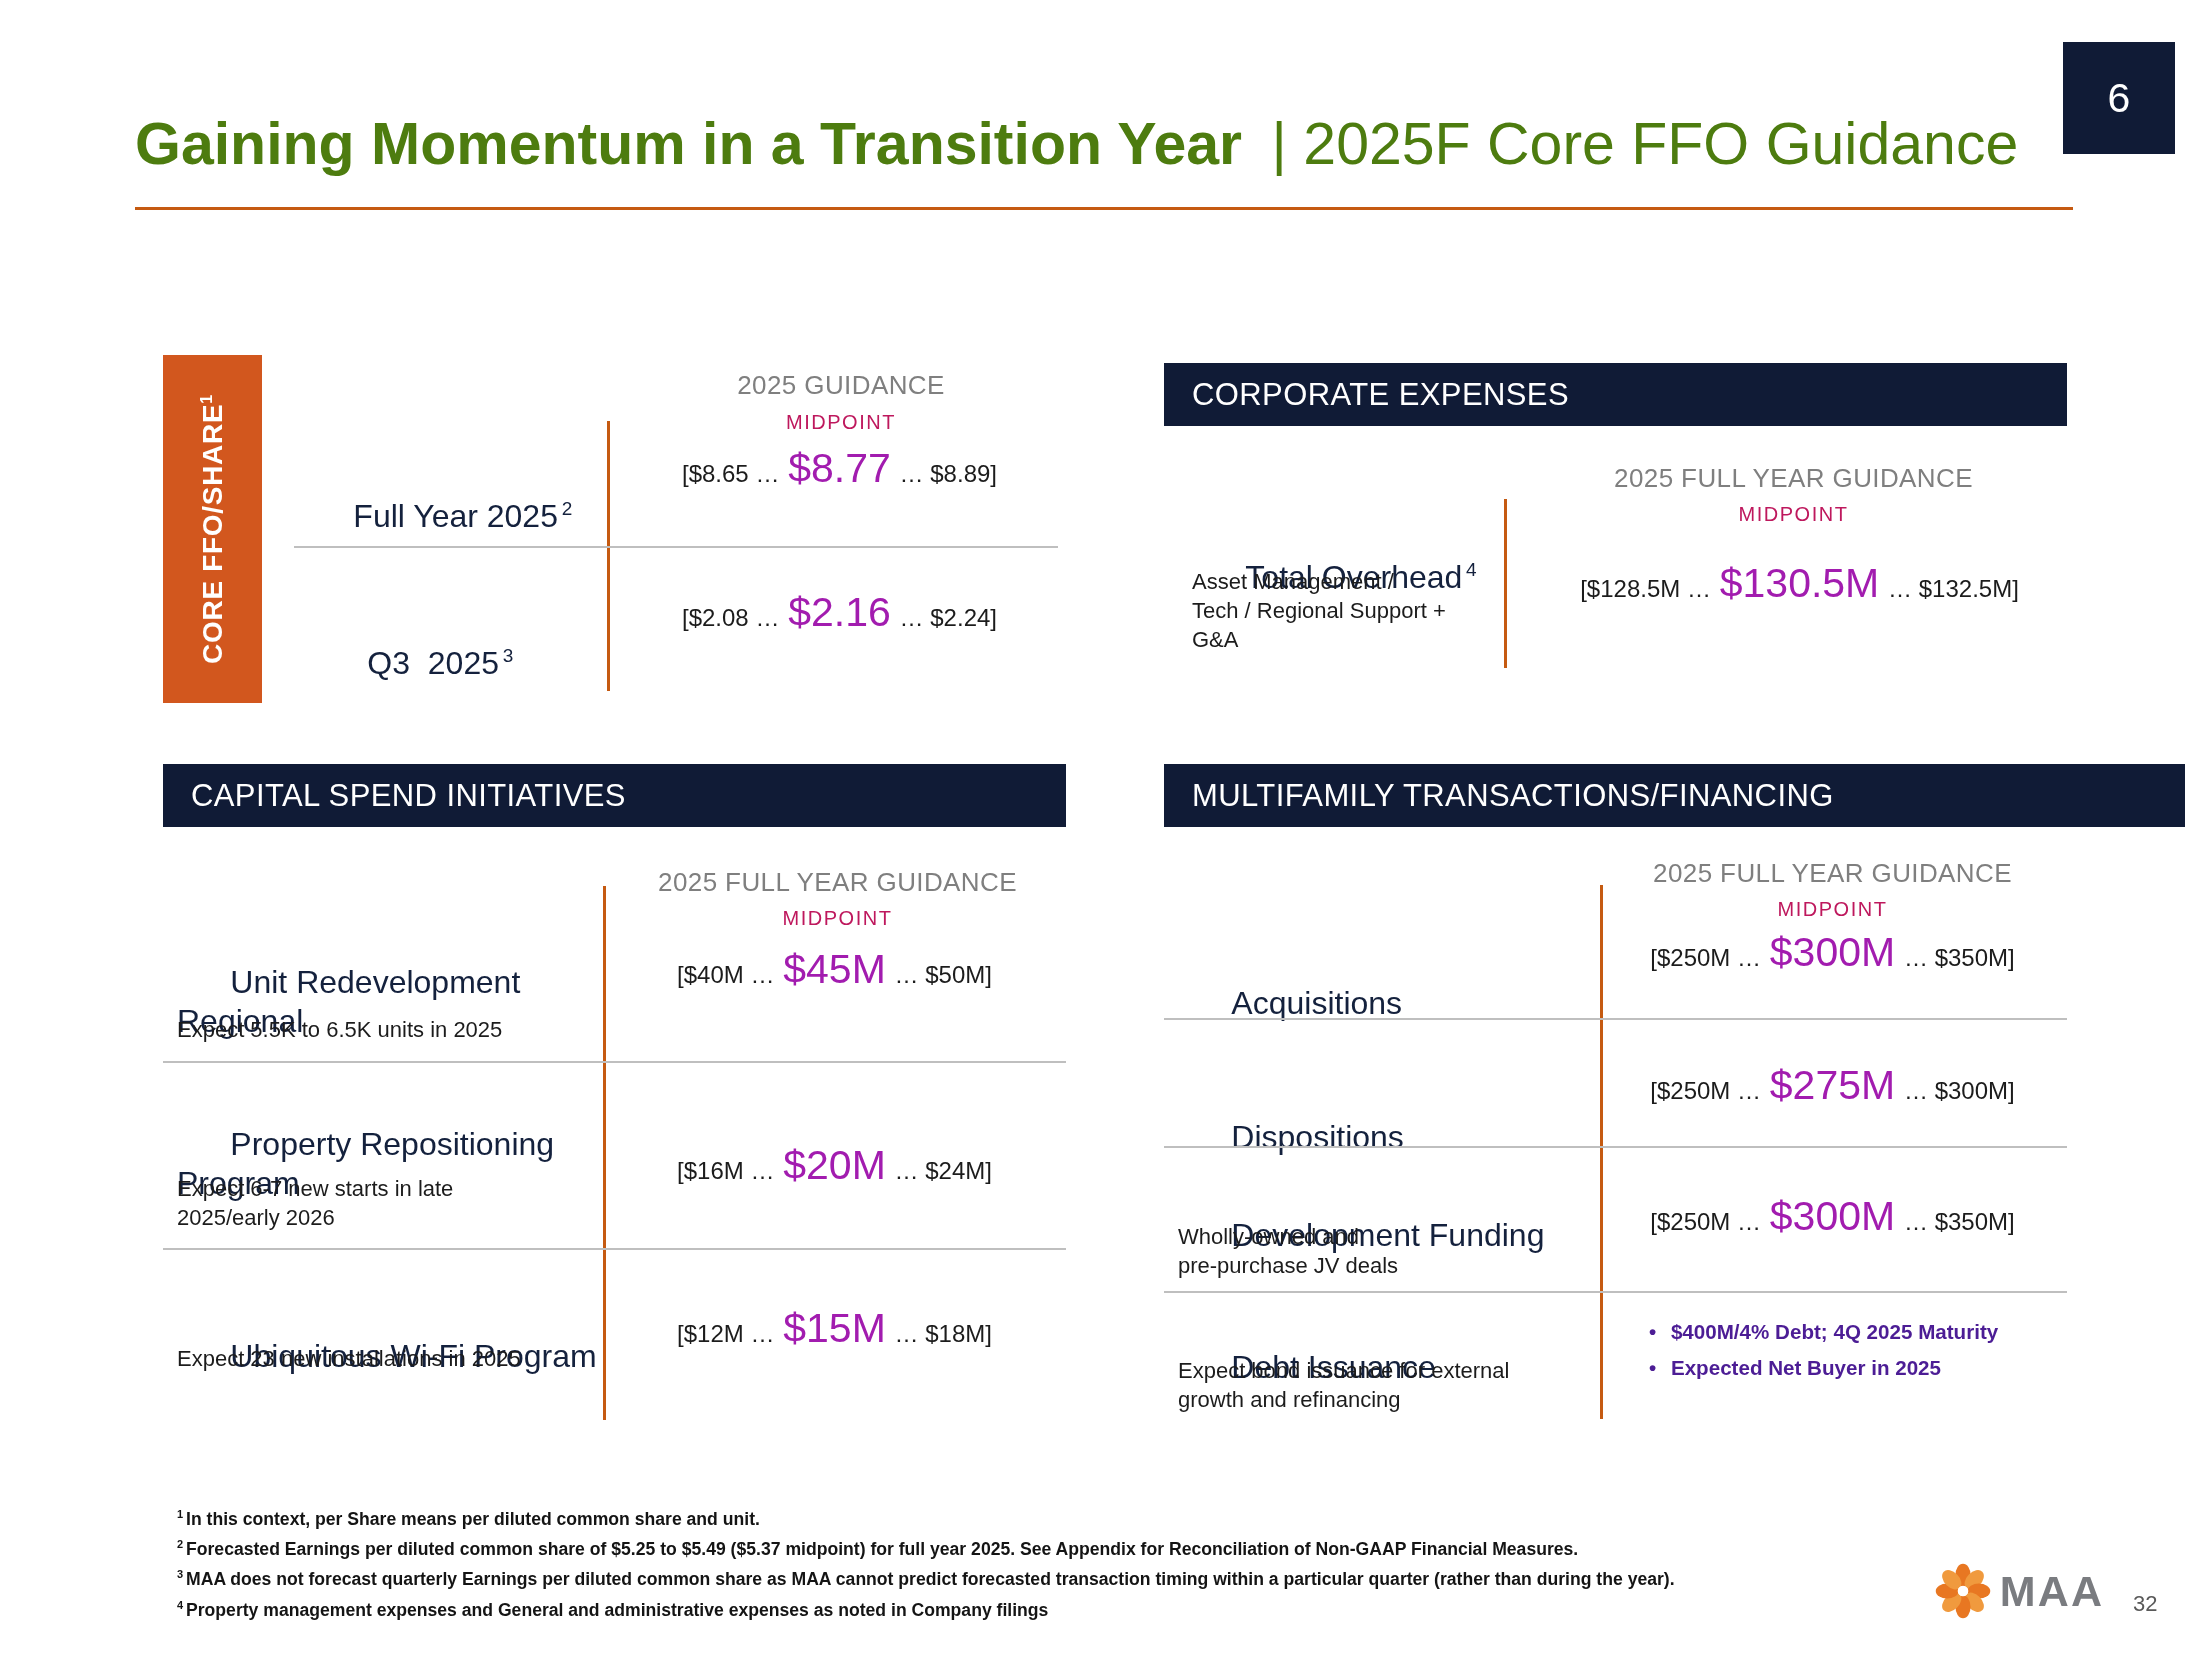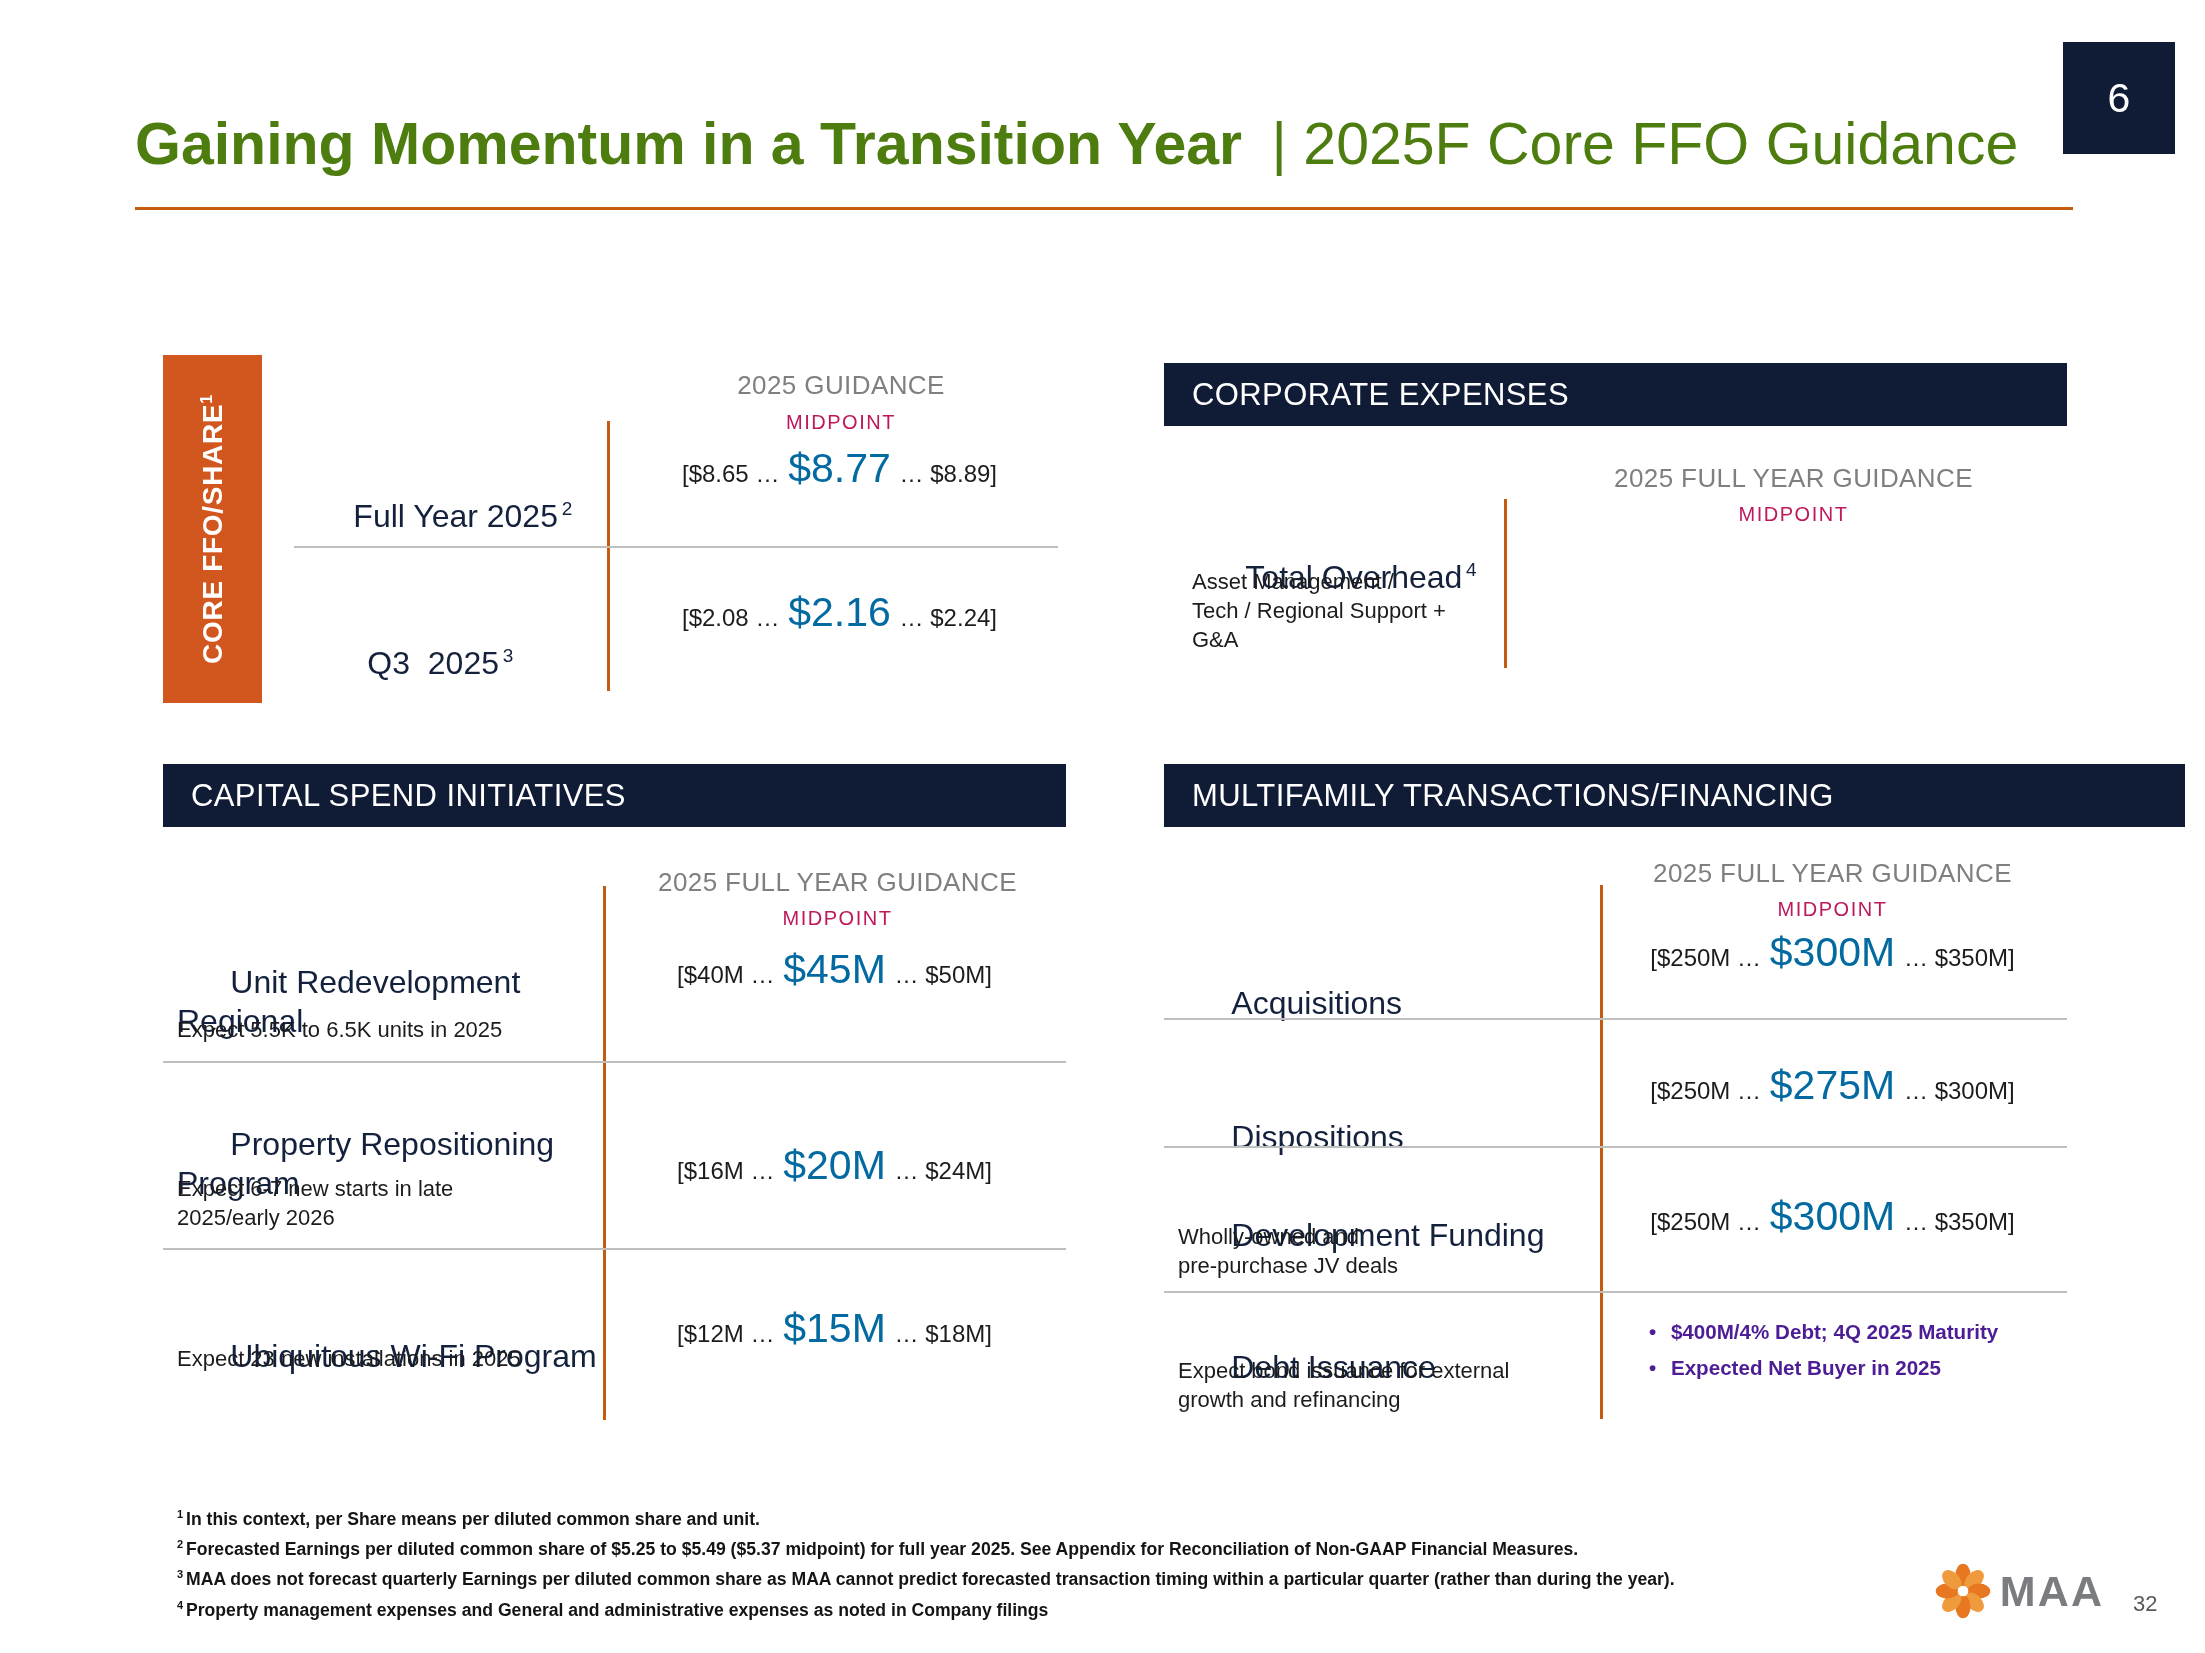--- a/index.html
+++ b/index.html
@@ -27,21 +27,21 @@
   }
   .col-head { position:absolute; text-align:center; color:#7f7f7f; font-size:26px; letter-spacing:0.4px; }
   .midpoint { position:absolute; text-align:center; color:#be185d; font-size:20px; letter-spacing:1.5px; }
   .vdivider { position:absolute; width:2.9px; background:#c55a11; }
   .hdivider { position:absolute; height:1.5px; background:#bfbfbf; }
   .row-label { position:absolute; font-size:32px; color:#14213d; line-height:1.22; white-space:pre-wrap; }
   .row-label sup { font-size:19px; margin-left:3.7px; }
   .row-sub { position:absolute; font-size:22px; color:#1c1c1c; line-height:1.32; white-space:pre-line; margin-top:4.4px; }
   .value { position:absolute; display:flex; align-items:baseline; justify-content:center; gap:8.8px; white-space:nowrap; }
   .val-side { font-size:24px; color:#1c1c1c; }
-  .val-mid { font-size:41px; color:#0369a1; }
+  .val-mid { font-size:41px; color:#a21caf; }
 
   
   .vlabel {
     position:absolute; left:0; top:0; width:99px; height:348px; background:#d2571e;
     display:flex; align-items:center; justify-content:center;
   }
   .vlabel-text {
     transform:rotate(-90deg); white-space:nowrap; color:#ffffff;
     font-size:28px; font-weight:bold; letter-spacing:0.7px;
   }
@@ -114,20 +114,25 @@
     <div class="midpoint" style="left:409px; top:140px; width:441px;">MIDPOINT</div>
 
     <div class="row-label" style="left:28px; top:156px;">
       <span>Total Overhead</span><sup>4</sup>
     </div>
     <div class="row-sub" style="left:28px; top:200px;">Asset Management /
 Tech / Regional Support +
 G&amp;A</div>
 
     <div class="vdivider" style="left:340px; top:136px; height:169px;"></div>
+    <div class="value" style="left:382px; top:197px; width:507px;">
+      <span class="val-side">[$128.5M …</span>
+      <span class="val-mid">$130.5M</span>
+      <span class="val-side">… $132.5M]</span>
+    </div>
   </div>
 
   <div class="panel" style="left:163px; top:764px; width:903px; height:658px;">
     <div class="bar" style="left:0; top:0; width:903px; height:63px;">CAPITAL SPEND INITIATIVES</div>
     <div class="col-head" style="left:454px; top:103px; width:441px;">2025 FULL YEAR GUIDANCE</div>
     <div class="midpoint" style="left:454px; top:143px; width:441px;">MIDPOINT</div>
     <div class="vdivider" style="left:440px; top:122px; height:534px;"></div>
 
     <div class="row-label" style="left:14px; top:160px;">
       <span>Unit Redevelopment

